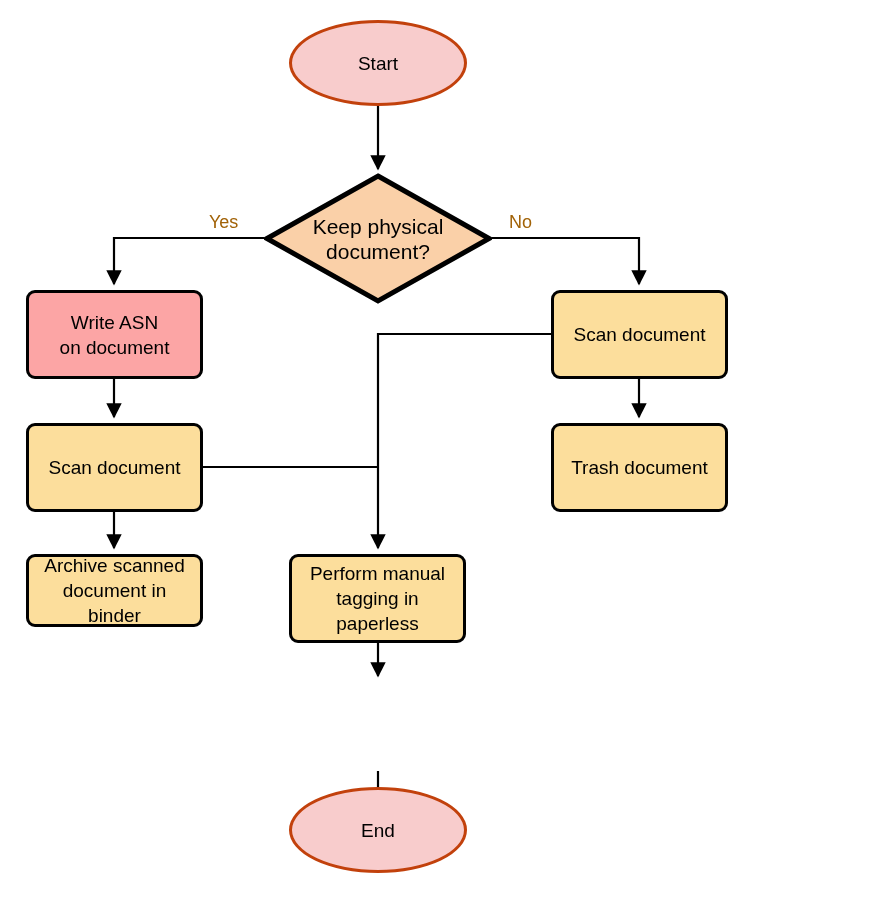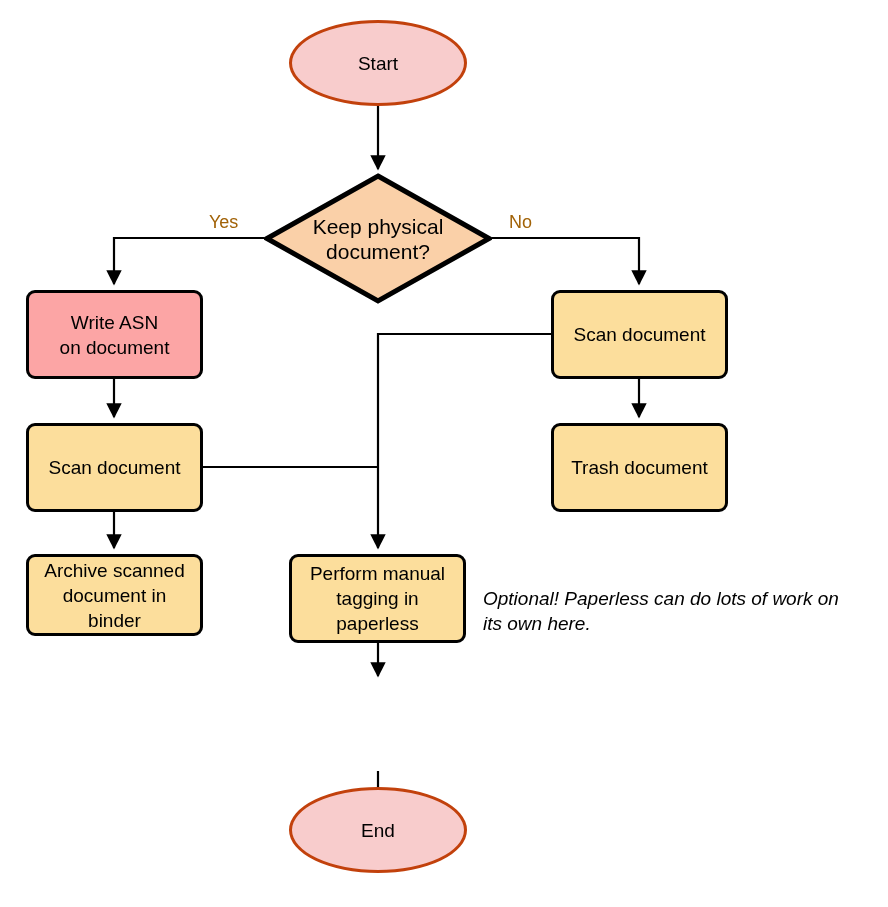--- a/index.html
+++ b/index.html
@@ -139,21 +139,21 @@
 
   <div class="node process" style="left:26px; top:290px; width:177px; height:89px; background:#fca5a5;">
     <span>Write ASN
 on document</span>
   </div>
 
   <div class="node process" style="left:26px; top:423px; width:177px; height:89px; background:#fcde9c;">
     <span>Scan document</span>
   </div>
 
-  <div class="node process" style="left:26px; top:554px; width:177px; height:82px; background:#fcde9c;">
+  <div class="node process" style="left:26px; top:554px; width:177px; height:73px; background:#fcde9c;">
     <span>Archive scanned
 document in
 binder</span>
   </div>
 
   <div class="node process" style="left:551px; top:290px; width:177px; height:89px; background:#fcde9c;">
     <span>Scan document</span>
   </div>
 
   <div class="node process" style="left:551px; top:423px; width:177px; height:89px; background:#fcde9c;">
@@ -164,16 +164,14 @@
     <span>Perform manual
 tagging in
 paperless</span>
   </div>
 
 
   <div class="node terminator" style="left:289px; top:787px; width:178px; height:86px; background:#f8cccc;">
     <span>End</span>
   </div>
 
-  <div class="annotation" style="left:483px; top:586px; width:400px;">Optional! Paperless can do lots of work on
-its own here.</div>
 
 </div>
 
 </body></html>

